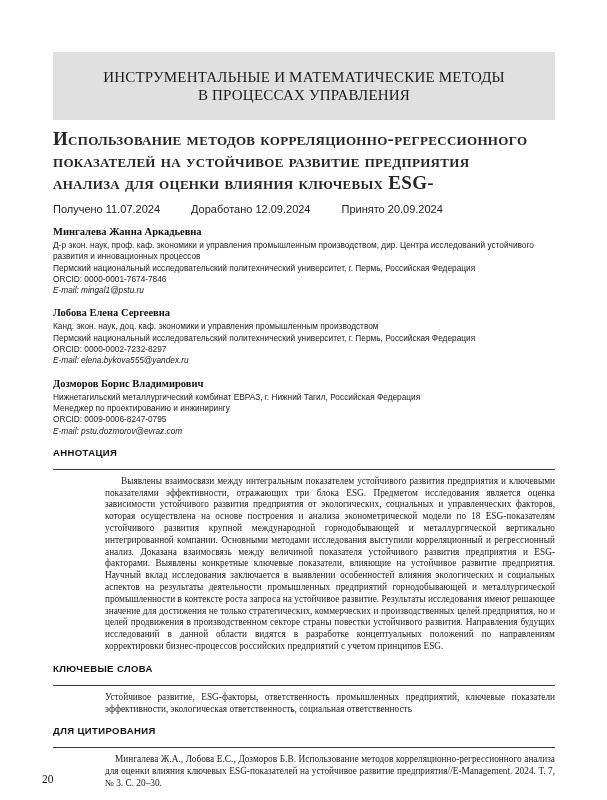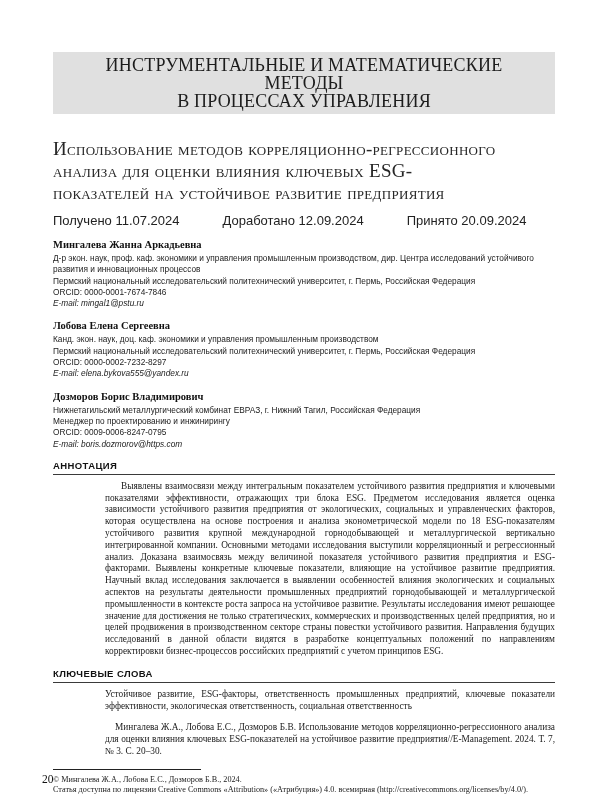--- a/index.html
+++ b/index.html
@@ -11,40 +11,40 @@
     font-family: "Liberation Serif", serif;
     color: #1a1a1a;
     -webkit-font-smoothing: antialiased;
   }
   .content { position: absolute; left: 53px; top: 52px; width: 502px; }
 
   .banner {
     background: #e0e0e0;
     text-align: center;
     font-family: "Liberation Serif", serif;
-    font-size: 18px; line-height: 18px;
-    padding: 4px 28px; color: #1c1c1c;
+    font-size: 15px; line-height: 18px;
+    padding: 16px 28px; color: #1c1c1c;
     letter-spacing: 0.2px;
   }
 
   .title {
-    margin: 24px 0 0;
+    margin: 8px 0 0;
     font-family: "Liberation Serif", serif;
     font-variant: small-caps;
-    font-weight: 400;
+    font-weight: 700;
     font-size: 19px; line-height: 22px;
     letter-spacing: 0.3px;
     color: #262626;
   }
 
   .dates-row, .meta-row {
     margin-top: 9px;
-    display: flex; gap: 43px;
+    display: flex; gap: 31px;
     font-family: "Liberation Sans", sans-serif;
-    font-size: 13px; color: #222;
+    font-size: 11px; color: #222;
     white-space: nowrap;
   }
 
   .author { margin-top: 11px; }
   .author-name {
     font-family: "Liberation Serif", serif;
     font-weight: 700; font-size: 10.5px;
     margin: 0 0 3px; color: #111;
   }
   .author-line {
@@ -53,21 +53,21 @@
     font-size: 8.3px; line-height: 11.3px; color: #222;
   }
   .author-email { font-style: italic; }
 
   .section { margin-top: 10px; }
   .section-head {
     margin: 0;
     font-family: "Liberation Sans", sans-serif;
     font-size: 9.5px; font-weight: 600; letter-spacing: 0.4px;
     color: #111;
-    padding-bottom: 3px;
+    padding-bottom: 11px;
     border-bottom: 1px solid #3a3a3a;
   }
   .section-body {
     margin: 6px 0 0 52px;
     font-family: "Liberation Serif", serif;
     font-size: 9.3px; line-height: 11.8px;
     text-align: justify;
     color: #1a1a1a;
   }
   .abstract-body { text-indent: 16px; }
@@ -92,22 +92,22 @@
 
 <div class="content">
 
   <header class="banner">
     <div>ИНСТРУМЕНТАЛЬНЫЕ И МАТЕМАТИЧЕСКИЕ МЕТОДЫ</div>
     <div>В ПРОЦЕССАХ УПРАВЛЕНИЯ</div>
   </header>
 
   <h1 class="title">
     <div>Использование методов корреляционно-регрессионного</div>
+    <div>показателей на устойчивое развитие предприятия</div>
     <div>анализа для оценки влияния ключевых ESG-</div>
-    <div>показателей на устойчивое развитие предприятия</div>
   </h1>
 
   <div class="dates-row">
     <span>Получено 11.07.2024</span>
     <span>Доработано 12.09.2024</span>
     <span>Принято 20.09.2024</span>
   </div>
 
 
   <section class="author">
@@ -124,34 +124,35 @@
     <p class="author-line">Пермский национальный исследовательский политехнический университет, г. Пермь, Российская Федерация</p>
     <p class="author-line">ORCID: 0000-0002-7232-8297</p>
     <p class="author-line author-email">E-mail: elena.bykova555@yandex.ru</p>
   </section>
 
   <section class="author">
     <h3 class="author-name">Дозморов Борис Владимирович</h3>
     <p class="author-line">Нижнетагильский металлургический комбинат ЕВРАЗ, г. Нижний Тагил, Российская Федерация</p>
     <p class="author-line">Менеджер по проектированию и инжинирингу</p>
     <p class="author-line">ORCID: 0009-0006-8247-0795</p>
-    <p class="author-line author-email">E-mail: boris.dozmorov@https.com</p>
+    <p class="author-line author-email">E-mail: pstu.dozmorov@evraz.com</p>
   </section>
 
   <section class="section">
     <h2 class="section-head">АННОТАЦИЯ</h2>
     <p class="section-body abstract-body">Выявлены взаимосвязи между интегральным показателем устойчивого развития предприятия и ключевыми показателями эффективности, отражающих три блока ESG. Предметом исследования является оценка зависимости устойчивого развития предприятия от экологических, социальных и управленческих факторов, которая осуществлена на основе построения и анализа эконометрической модели по 18 ESG-показателям устойчивого развития крупной международной горнодобывающей и металлургической вертикально интегрированной компании. Основными методами исследования выступили корреляционный и регрессионный анализ. Доказана взаимосвязь между величиной показателя устойчивого развития предприятия и ESG-факторами. Выявлены конкретные ключевые показатели, влияющие на устойчивое развитие предприятия. Научный вклад исследования заключается в выявлении особенностей влияния экологических и социальных аспектов на результаты деятельности промышленных предприятий горнодобывающей и металлургической промышленности в контексте роста запроса на устойчивое развитие. Результаты исследования имеют решающее значение для достижения не только стратегических, коммерческих и производственных целей предприятия, но и целей продвижения в производственном секторе страны повестки устойчивого развития. Направления будущих исследований в данной области видятся в разработке концептуальных положений по направлениям корректировки бизнес-процессов российских предприятий с учетом принципов ESG.</p>
   </section>
 
   <section class="section">
     <h2 class="section-head">КЛЮЧЕВЫЕ СЛОВА</h2>
     <p class="section-body">Устойчивое развитие, ESG-факторы, ответственность промышленных предприятий, ключевые показатели эффективности, экологическая ответственность, социальная ответственность</p>
   </section>
 
   <section class="section">
+    <h2 class="section-head">ДЛЯ ЦИТИРОВАНИЯ</h2>
     <p class="section-body citation-body">Мингалева Ж.А., Лобова Е.С., Дозморов Б.В. Использование методов корреляционно-регрессионного анализа для оценки влияния ключевых ESG-показателей на устойчивое развитие предприятия//E-Management. 2024. Т. 7, № 3. С. 20–30.</p>
   </section>
 
   <footer class="footer">
     <div class="foot-rule"></div>
     <p class="foot-line">© Мингалева Ж.А., Лобова Е.С., Дозморов Б.В., 2024.</p>
     <p class="foot-line">Статья доступна по лицензии Creative Commons «Attribution» («Атрибуция») 4.0. всемирная (http://creativecommons.org/licenses/by/4.0/).</p>
 
   </footer>
 

